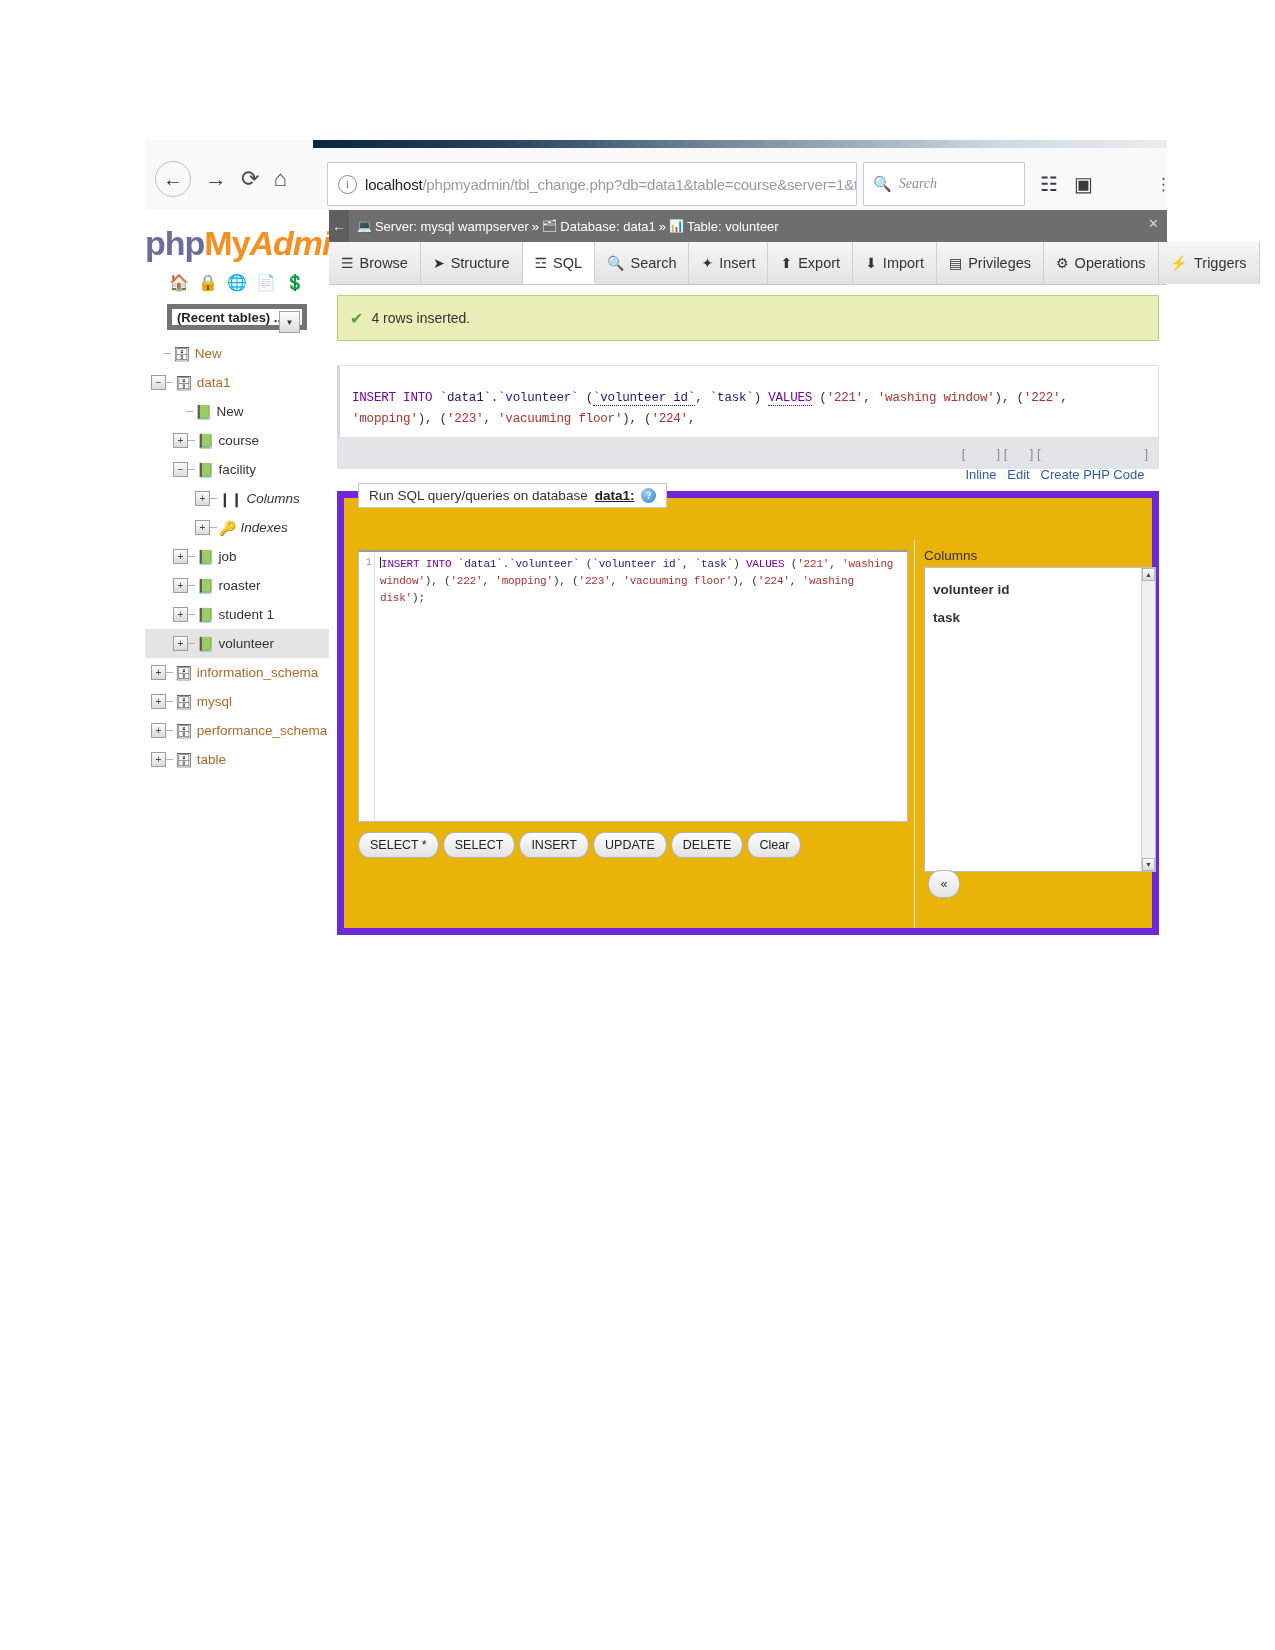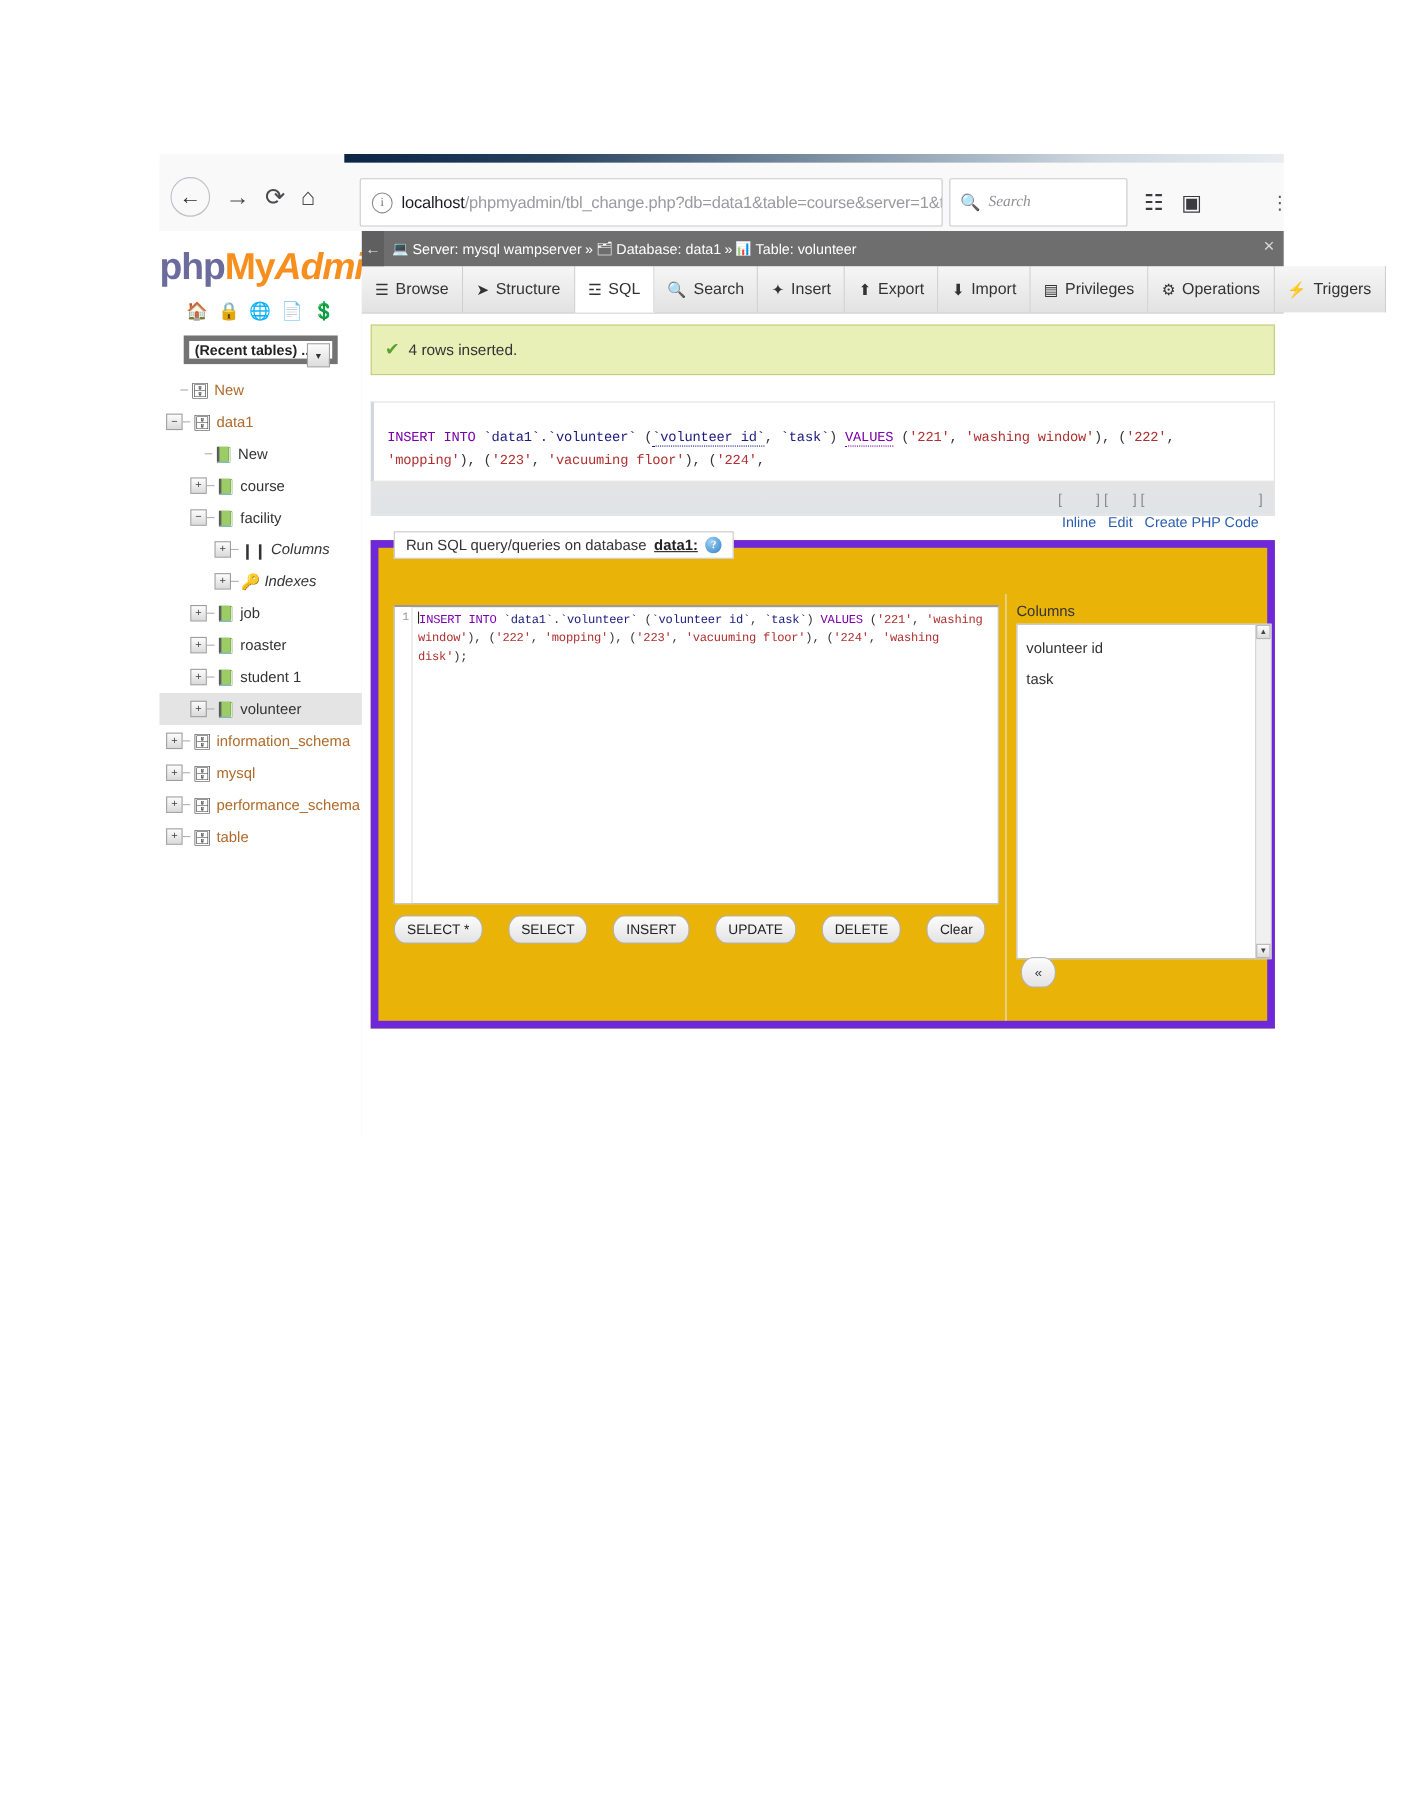--- a/index.html
+++ b/index.html
@@ -181,34 +181,34 @@
     text-align:right; padding:4px 2px 0 0; box-sizing:border-box; flex:none;
   }
   .code {
     flex:1; padding:4px 5px 0 5px; font-family:"Liberation Mono",monospace;
     font-size:11px; line-height:1.55; letter-spacing:-0.2px; position:relative;
   }
   .caret {
     display:inline-block; width:1px; height:11px; background:#222;
     vertical-align:-1px; margin-right:0px;
   }
-  .qbtns { position:absolute; left:14px; top:292px; display:flex; gap:23px; }
+  .qbtns { position:absolute; left:14px; top:292px; display:flex; gap:4px; }
   .qbtn {
     background:linear-gradient(#fcfcfc,#e3e3e3); border:1px solid #b2b2b2;
     border-radius:11px/50%; padding:5px 11px; font-size:12.5px; color:#222;
     font-family:"Liberation Sans",sans-serif;
   }
   .colpanel { position:absolute; left:580px; top:8px; width:240px; }
   .coltitle { font-size:13.5px; color:#333; margin-bottom:4px; }
   .collist {
     width:232px; height:305px; border:1px solid #bdbdbd; background:#fff;
     box-sizing:border-box; padding:8px 6px; font-size:13.5px; color:#333;
     position:relative;
   }
-  .colitem { padding:2px 2px; line-height:1.75; }
+  .colitem { padding:2px 2px; line-height:1.75;font-weight:bold; }
   .scroll {
     position:absolute; right:0; top:0; width:13px; height:100%;
     background:#f0f0f0; border-left:1px solid #d2d2d2;
   }
   .sc-up, .sc-dn {
     position:absolute; left:0; width:13px; height:13px;
     background:linear-gradient(#fbfbfb,#dcdcdc); border:1px solid #b6b6b6;
     box-sizing:border-box; display:flex;align-items:center;justify-content:center;
     font-size:7px; color:#444;
   }

